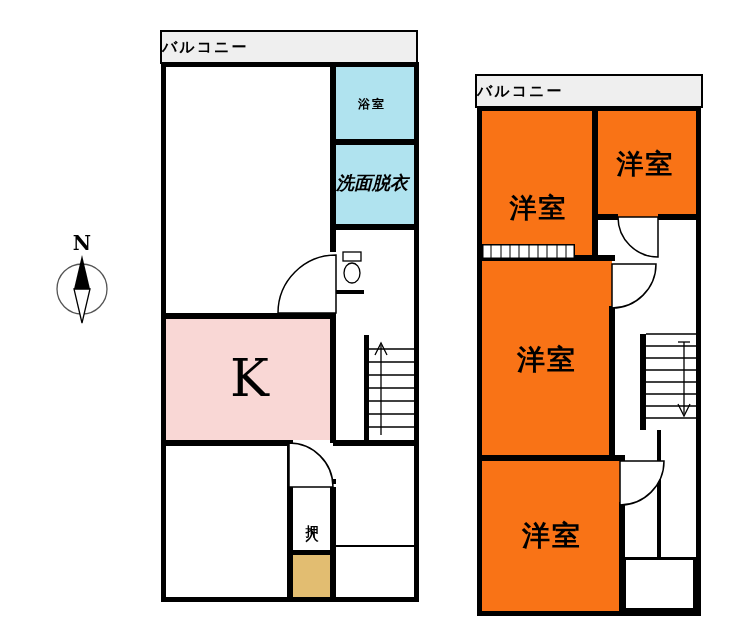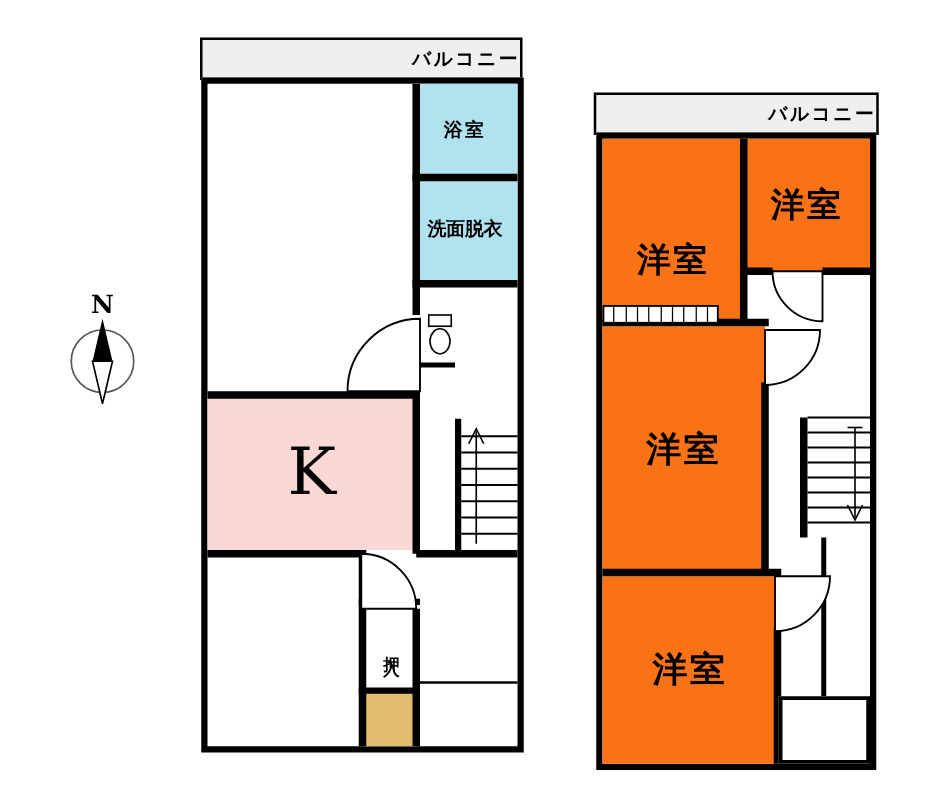--- a/index.html
+++ b/index.html
@@ -1,17 +1,17 @@
 <!DOCTYPE html>
 <html><head>
 <meta charset="utf-8">
 <style>
   html,body{margin:0;padding:0;}
   body{width:740px;height:638px;background:#ffffff;font-family:"DejaVu Sans",sans-serif;position:relative;overflow:hidden;}
-  .balcony{position:absolute;background:#efefef;border:2px solid #000;display:flex;align-items:center;justify-content:flex-end;font-size:15px;font-weight:700;letter-spacing:2px;box-sizing:border-box;}
+  .balcony{position:absolute;background:#efefef;border:2px solid #000;display:flex;align-items:center;justify-content:flex-start;font-size:15px;font-weight:700;letter-spacing:2px;box-sizing:border-box;}
   .plan{position:absolute;border:5px solid #000;background:#fff;box-sizing:border-box;}
   .room{position:absolute;display:flex;align-items:center;justify-content:center;box-sizing:border-box;}
   .pink{background:#f9d7d5}
   .yellow{background:#f97316}
   .green{background:#b9e2b0}
   .blue{background:#b0e3ef}
   .tanbg{background:#e2bd71}
   .whitebg{background:#ffffff}
   .wall{position:absolute;background:#000;}
   .lbl{font-weight:700;letter-spacing:2px;color:#000;}
@@ -33,24 +33,24 @@
     <polygon points="24,61 40,61 32,95" fill="#fff" stroke="#000" stroke-width="1.3"></polygon>
   </svg>
 
   <div class="balcony" style="left:160px;top:30px;width:258px;height:34px;">
     <span>バルコニー</span>
   </div>
 
   <div class="plan" style="left:161px;top:62px;width:258px;height:540px;">
 
     <div class="room blue" style="left:164px;top:0;width:84px;height:75px;">
-      <span class="lbl" style="font-size:15px;">浴室</span>
+      <span class="lbl" style="font-size:12px;">浴室</span>
     </div>
     <div class="room blue" style="left:164px;top:72px;width:84px;height:88px;">
-      <span class="lbl" style="font-size:15px;letter-spacing:0;">洗面脱衣</span>
+      <span class="lbl" style="font-size:18px;letter-spacing:0;font-style:italic;">洗面脱衣</span>
     </div>
     <div class="room pink" style="left:0;top:249px;width:167px;height:124px;">
       <span class="serif" style="font-size:52px;">K</span>
     </div>
     <div class="room whitebg" style="left:124px;top:414px;width:43px;height:71px;">
       <span class="lbl vert" style="font-size:13px;">押入</span>
     </div>
     <div class="room tanbg" style="left:124px;top:485px;width:43px;height:45px;"></div>
 
     <div class="wall" style="left:164px;top:0;width:6px;height:185px;"></div>

